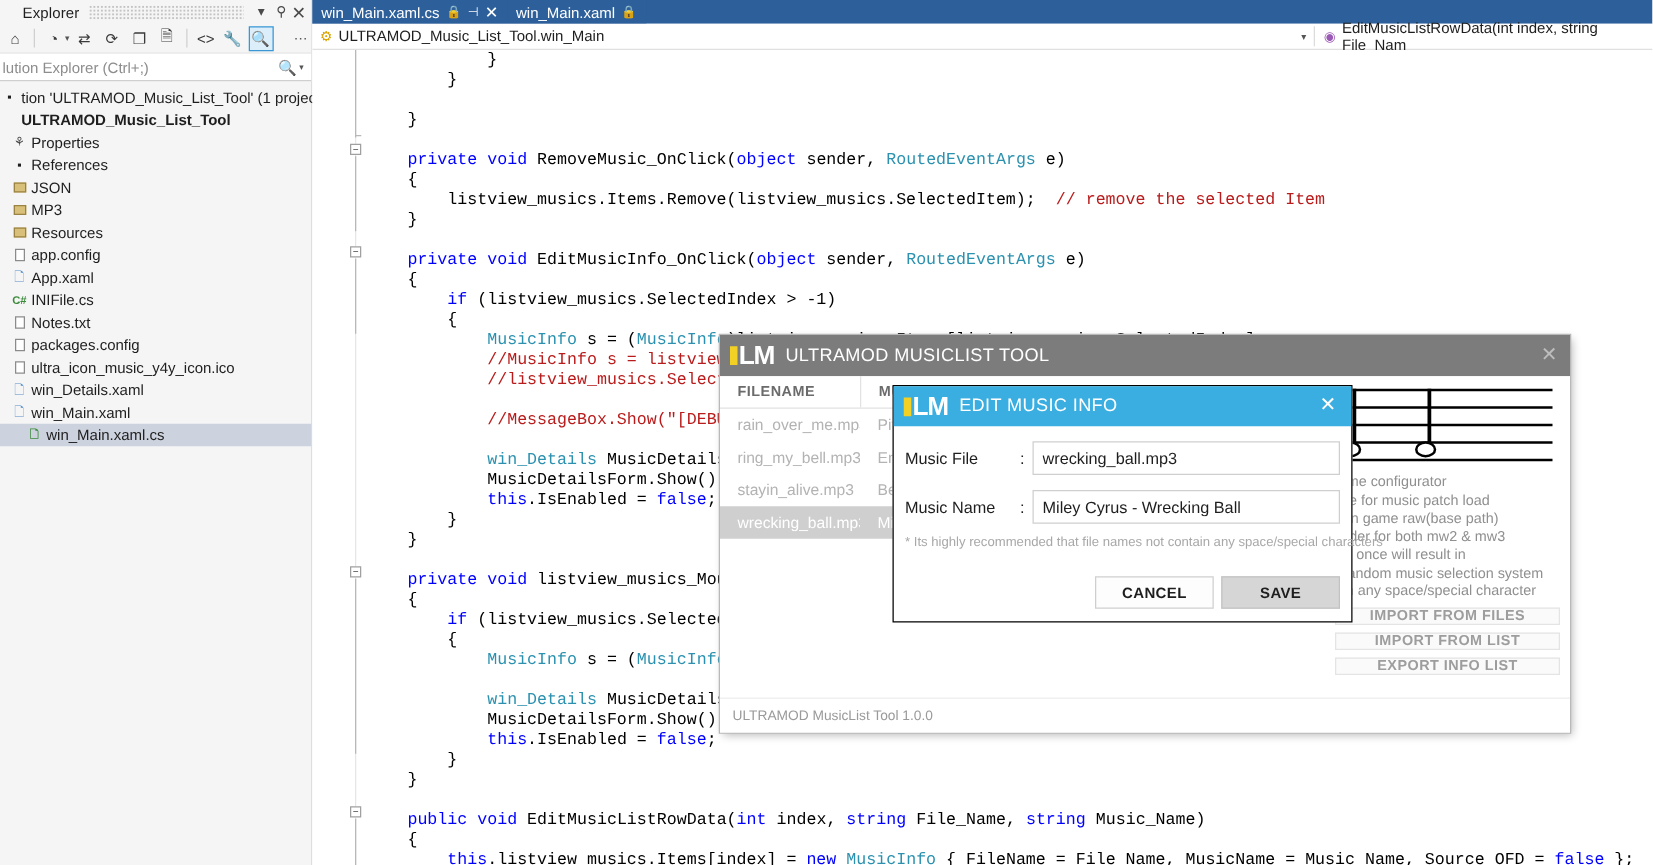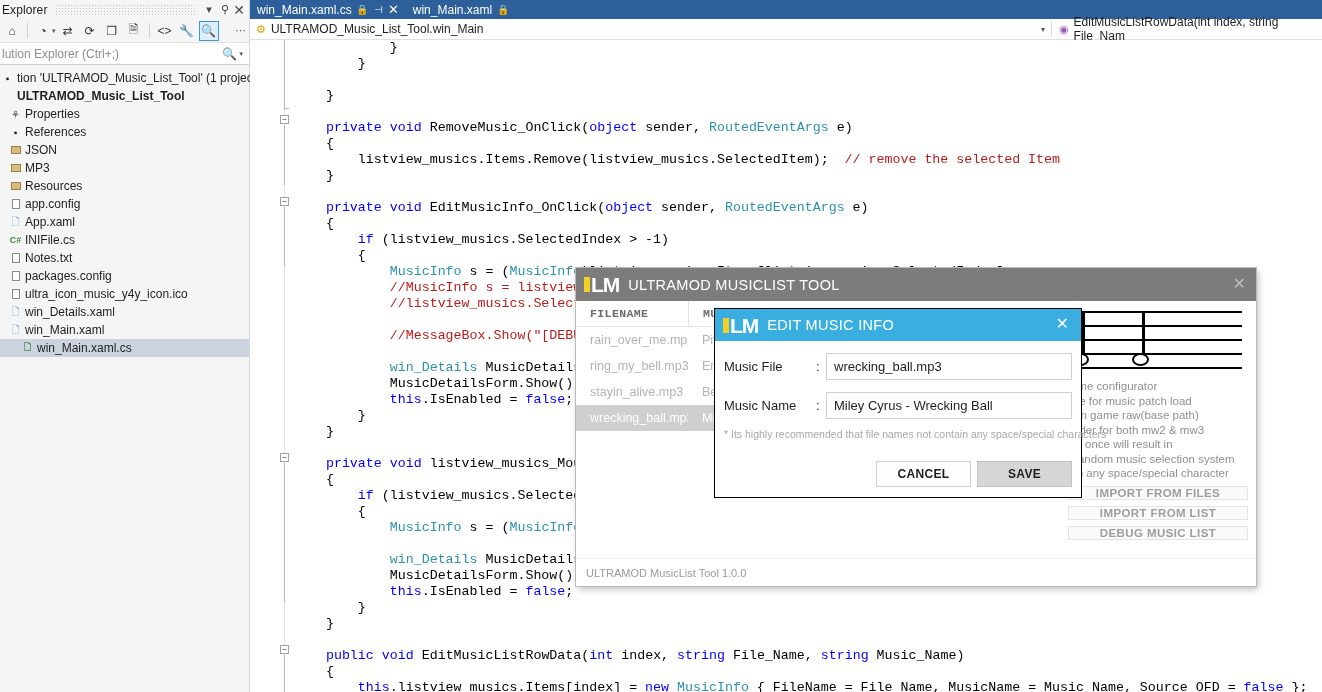--- a/index.html
+++ b/index.html
@@ -14,21 +14,21 @@
 
   
   #solution-explorer {
     position: absolute; left: 0; top: 0; width: 250px; height: 692px;
     background: #f5f5f5; border-right: 1px solid #cfd6e4;
   }
   .se-titlebar {
     height: 19px; background: #f5f5f5; position: relative;
     display: flex; align-items: center;
   }
-  .se-title { font-size: 12px; color: #1e1e1e; padding-left: 2px; letter-spacing: .1px;}
+  .se-title { font-size: 12px; color: #1e1e1e; padding-left: 18px; letter-spacing: .1px;}
   .se-dots {
     flex: 1; height: 12px; margin: 0 6px 0 8px;
     background-image: radial-gradient(#c3c3c3 0.8px, transparent 0.9px);
     background-size: 3px 3px; background-position: 0 3px;
   }
   .se-tb-btn { width: 16px; text-align: center; font-size: 11px; color: #4a4a4a; cursor: pointer; }
   .se-tb-btn.close { font-size: 14px; padding-right: 4px; }
 
   .se-toolbar {
     height: 24px; background: #f5f5f5; display: flex; align-items: center;
@@ -127,21 +127,21 @@
   .lm-logo { display: inline-flex; align-items: center; height: 17px; }
   .lm-l { width: 6px; height: 15px; background: #f2d024; }
   .lm-m { font-size: 21px; font-weight: bold; color: #ffffff; line-height: 15px; margin-left: 1px; letter-spacing: -1px;}
   .mt-title { font-size: 14.5px; color: #ffffff; margin-left: 9px; letter-spacing: .3px; }
   .mt-close { position: absolute; right: 10px; top: 6px; font-size: 16px; color: #bdbdbd; cursor: pointer; }
 
   .mt-body { position: absolute; left:0; top:33px; right:0; bottom:0; background:#fff; }
   .mt-table { position: absolute; left: 0; top: 0; width: 470px; }
   .mt-head { display: flex; height: 26px; border-bottom: 1px solid #e2e2e2; }
   .mt-th { font-size: 11.5px; color: #6b6b6b; font-weight: bold; letter-spacing: .4px;
-           display:flex; align-items:center; padding-left: 14px; font-family: Liberation Mono, monospace; }
+           display:flex; align-items:center; padding-left: 14px; }
   .mt-th.c1 { width: 112px; }
   .mt-th.c2 { flex:1; border-left: 1px solid #e2e2e2; }
   .mt-row { display: flex; height: 26px; align-items: center; cursor: pointer; }
   .mt-row.selected { background: #cfcfcf; }
   .mt-cell { font-size: 12.5px; color: #b3b3b3; padding-left: 14px; overflow: hidden; white-space: nowrap; }
   .mt-row.selected .mt-cell { color: #ffffff; }
   .mt-cell.c1 { width: 112px; }
   .mt-cell.c2 { flex: 1; }
 
   .mt-staff { position: absolute; left: 470px; top: 4px; width: 196px; height: 68px; }
@@ -450,21 +450,21 @@
         <div class="mt-info-line">folder in game raw(base path)</div>
         <div class="mt-info-line">sic" folder for both mw2 &amp; mw3</div>
         <div class="mt-info-line">re than once will result in</div>
         <div class="mt-info-line">ed in random music selection system</div>
         <div class="mt-info-line">contain any space/special character</div>
       </div>
 
       <div class="mt-buttons">
         <div class="mt-btn">IMPORT FROM FILES</div>
         <div class="mt-btn">IMPORT FROM LIST</div>
-        <div class="mt-btn">DEBUG MUSIC LIST</div>
+        <div class="mt-btn">EXPORT INFO LIST</div>
       </div>
 
       <div class="mt-status">
         <span class="mt-status-text">ULTRAMOD MusicList Tool 1.0.0</span>
       </div>
     </div>
   </div>
 
   <div id="edit-dialog">
     <div class="ed-titlebar">

